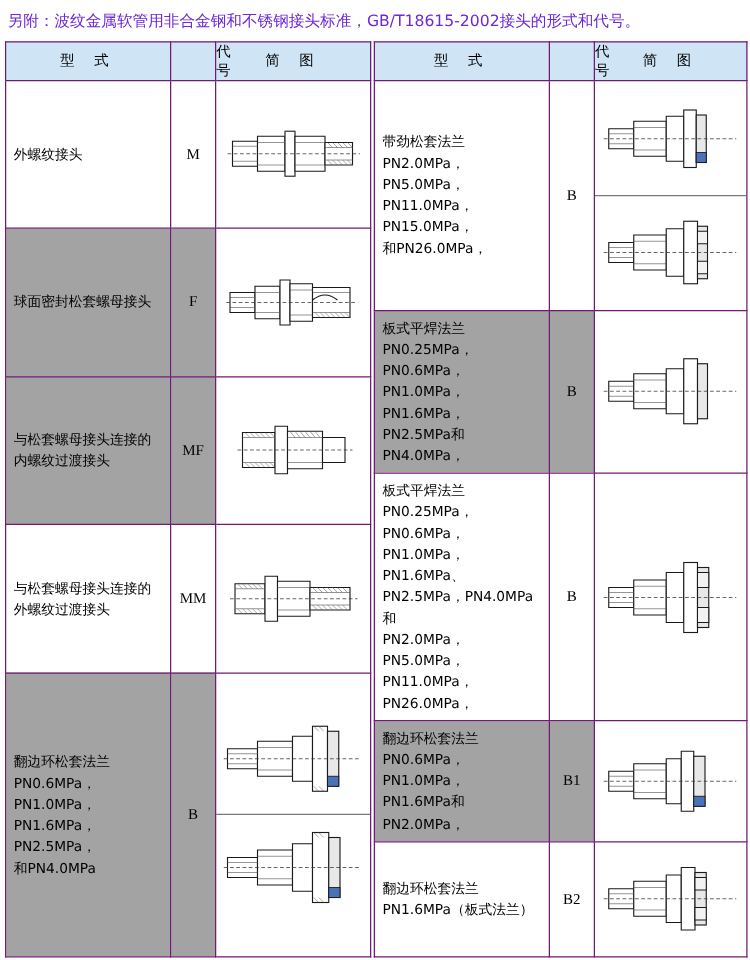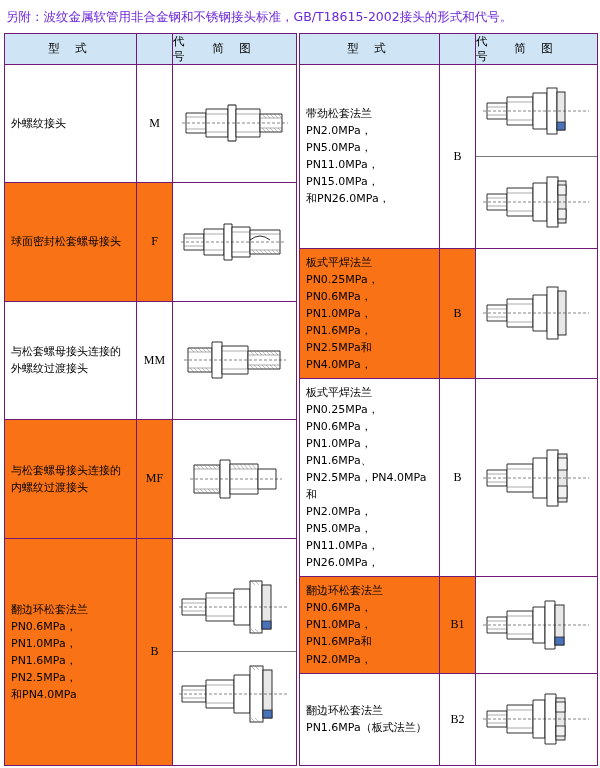--- a/index.html
+++ b/index.html
@@ -68,21 +68,21 @@
   td.code {
     text-align: center;
     font-size: 12px;
     font-family: "Liberation Serif", "DejaVu Serif", serif;
   }
   td.fig {
     text-align: center;
     background: #ffffff;
     padding: 2px 0;
   }
-  .yellow { background: #f97316; }
+  .yellow { background: #a3a3a3; }
   .white { background: #ffffff; }
 
   svg { display: block; margin: 0 auto; }
   .ln { stroke: #1a1a1a; stroke-width: 0.9; fill: none; }
   .lnf { stroke: #1a1a1a; stroke-width: 0.9; fill: #ffffff; }
   .thin { stroke: #555; stroke-width: 0.5; fill: none; }
   .hatch { stroke: #666; stroke-width: 0.45; fill: none; }
   .dash { stroke: #333; stroke-width: 0.6; fill: none; stroke-dasharray: 3 2; }
   .gray { fill: #e8e8e8; stroke: #1a1a1a; stroke-width: 0.9; }
   .gray2 { fill: #f2f2f2; stroke: #1a1a1a; stroke-width: 0.8; }
@@ -174,20 +174,60 @@
                 <g class="hatch">
                   <line x1="76" y1="48" x2="80" y2="52"></line>
                     <line x1="80" y1="48" x2="84" y2="52"></line>
                   <line x1="84" y1="48" x2="88" y2="52"></line>
                     <line x1="88" y1="48" x2="92" y2="52"></line>
                   <line x1="92" y1="48" x2="96" y2="52"></line>
                     <line x1="96" y1="48" x2="100" y2="52"></line>
                   <line x1="100" y1="48" x2="104" y2="52"></line>
                 </g>
                 <line class="dash" x1="5" y1="40" x2="110" y2="40"></line>
+              </g>
+            </svg>
+          </td>
+        </tr>
+
+        <tr style="height:92px">
+          <td class="type yellow">与松套螺母接头连接的内螺纹过渡接头</td>
+          <td class="code yellow">MF</td>
+          <td class="fig white">
+            <svg width="118" height="80" viewBox="0 0 118 80">
+              <g>
+                <path class="lnf" d="M18 26 L18 54 L44 54 L44 26 Z"></path>
+                <path class="lnf" d="M44 21 L44 59 L54 59 L54 21 Z"></path>
+                <path class="lnf" d="M54 25 L54 55 L82 55 L82 25 Z"></path>
+                <path class="lnf" d="M82 30 L82 50 L100 50 L100 30 Z"></path>
+                <line class="thin" x1="18" y1="30" x2="44" y2="30"></line>
+                <line class="thin" x1="18" y1="50" x2="44" y2="50"></line>
+                <line class="thin" x1="54" y1="30" x2="82" y2="30"></line>
+                <line class="thin" x1="54" y1="50" x2="82" y2="50"></line>
+                <g class="hatch">
+                  <line x1="20" y1="26" x2="24" y2="30"></line>
+                    <line x1="24" y1="26" x2="28" y2="30"></line>
+                  <line x1="28" y1="26" x2="32" y2="30"></line>
+                    <line x1="32" y1="26" x2="36" y2="30"></line>
+                  <line x1="36" y1="26" x2="40" y2="30"></line>
+                    <line x1="40" y1="26" x2="44" y2="30"></line>
+                  <line x1="20" y1="50" x2="24" y2="54"></line>
+                    <line x1="24" y1="50" x2="28" y2="54"></line>
+                  <line x1="28" y1="50" x2="32" y2="54"></line>
+                    <line x1="32" y1="50" x2="36" y2="54"></line>
+                  <line x1="36" y1="50" x2="40" y2="54"></line>
+                    <line x1="40" y1="50" x2="44" y2="54"></line>
+                  <line x1="56" y1="25" x2="60" y2="30"></line>
+                    <line x1="60" y1="25" x2="64" y2="30"></line>
+                  <line x1="64" y1="25" x2="68" y2="30"></line>
+                    <line x1="68" y1="25" x2="72" y2="30"></line>
+                  <line x1="72" y1="25" x2="76" y2="30"></line>
+                    <line x1="76" y1="25" x2="80" y2="30"></line>
+                </g>
+                <line class="dash" x1="14" y1="40" x2="106" y2="40"></line>
               </g>
             </svg>
           </td>
         </tr>
 
         <tr style="height:92px">
           <td class="type white">与松套螺母接头连接的外螺纹过渡接头</td>
           <td class="code white">MM</td>
           <td class="fig white">
             <svg width="118" height="80" viewBox="0 0 118 80">
@@ -227,60 +267,20 @@
                   <line x1="90" y1="45" x2="94" y2="49"></line>
                     <line x1="94" y1="45" x2="98" y2="49"></line>
                   <line x1="98" y1="45" x2="102" y2="49"></line>
                 </g>
                 <line class="dash" x1="8" y1="40" x2="110" y2="40"></line>
               </g>
             </svg>
           </td>
         </tr>
 
-        <tr style="height:92px">
-          <td class="type yellow">与松套螺母接头连接的内螺纹过渡接头</td>
-          <td class="code yellow">MF</td>
-          <td class="fig white">
-            <svg width="118" height="80" viewBox="0 0 118 80">
-              <g>
-                <path class="lnf" d="M18 26 L18 54 L44 54 L44 26 Z"></path>
-                <path class="lnf" d="M44 21 L44 59 L54 59 L54 21 Z"></path>
-                <path class="lnf" d="M54 25 L54 55 L82 55 L82 25 Z"></path>
-                <path class="lnf" d="M82 30 L82 50 L100 50 L100 30 Z"></path>
-                <line class="thin" x1="18" y1="30" x2="44" y2="30"></line>
-                <line class="thin" x1="18" y1="50" x2="44" y2="50"></line>
-                <line class="thin" x1="54" y1="30" x2="82" y2="30"></line>
-                <line class="thin" x1="54" y1="50" x2="82" y2="50"></line>
-                <g class="hatch">
-                  <line x1="20" y1="26" x2="24" y2="30"></line>
-                    <line x1="24" y1="26" x2="28" y2="30"></line>
-                  <line x1="28" y1="26" x2="32" y2="30"></line>
-                    <line x1="32" y1="26" x2="36" y2="30"></line>
-                  <line x1="36" y1="26" x2="40" y2="30"></line>
-                    <line x1="40" y1="26" x2="44" y2="30"></line>
-                  <line x1="20" y1="50" x2="24" y2="54"></line>
-                    <line x1="24" y1="50" x2="28" y2="54"></line>
-                  <line x1="28" y1="50" x2="32" y2="54"></line>
-                    <line x1="32" y1="50" x2="36" y2="54"></line>
-                  <line x1="36" y1="50" x2="40" y2="54"></line>
-                    <line x1="40" y1="50" x2="44" y2="54"></line>
-                  <line x1="56" y1="25" x2="60" y2="30"></line>
-                    <line x1="60" y1="25" x2="64" y2="30"></line>
-                  <line x1="64" y1="25" x2="68" y2="30"></line>
-                    <line x1="68" y1="25" x2="72" y2="30"></line>
-                  <line x1="72" y1="25" x2="76" y2="30"></line>
-                    <line x1="76" y1="25" x2="80" y2="30"></line>
-                </g>
-                <line class="dash" x1="14" y1="40" x2="106" y2="40"></line>
-              </g>
-            </svg>
-          </td>
-        </tr>
-
 
         <tr style="height:176px">
           <td class="type yellow" style="white-space:pre-line">翻边环松套法兰
 PN0.6MPa，PN1.0MPa，
 PN1.6MPa，PN2.5MPa，
 和PN4.0MPa</td>
           <td class="code yellow">B</td>
           <td class="fig white" style="padding:0">
             <svg width="118" height="86" viewBox="0 0 118 86">
               <g>

